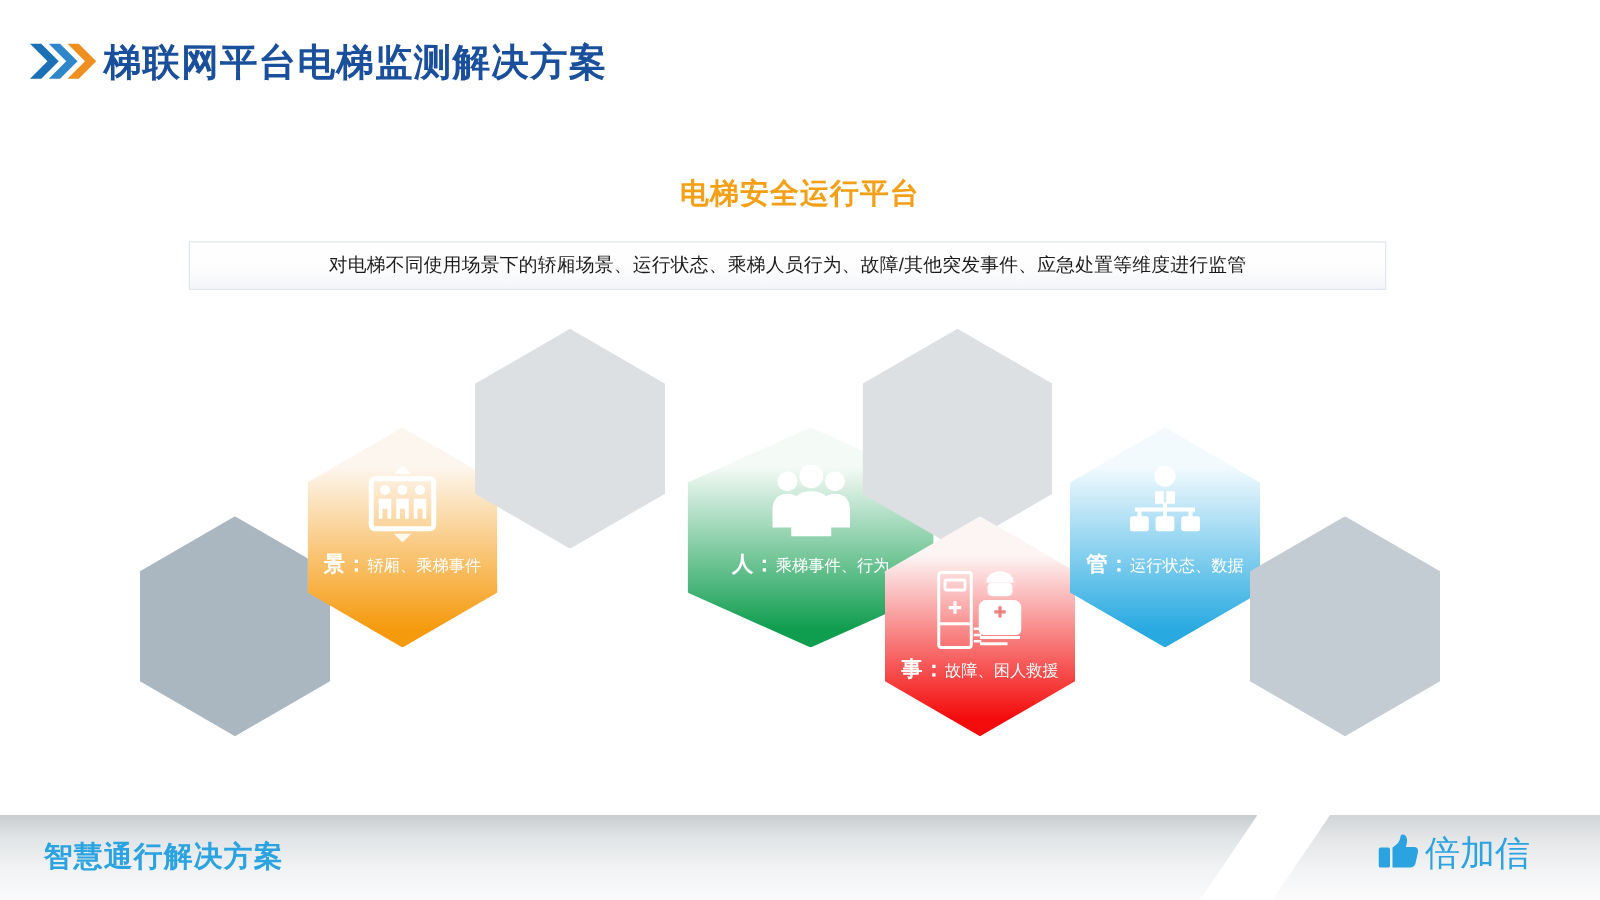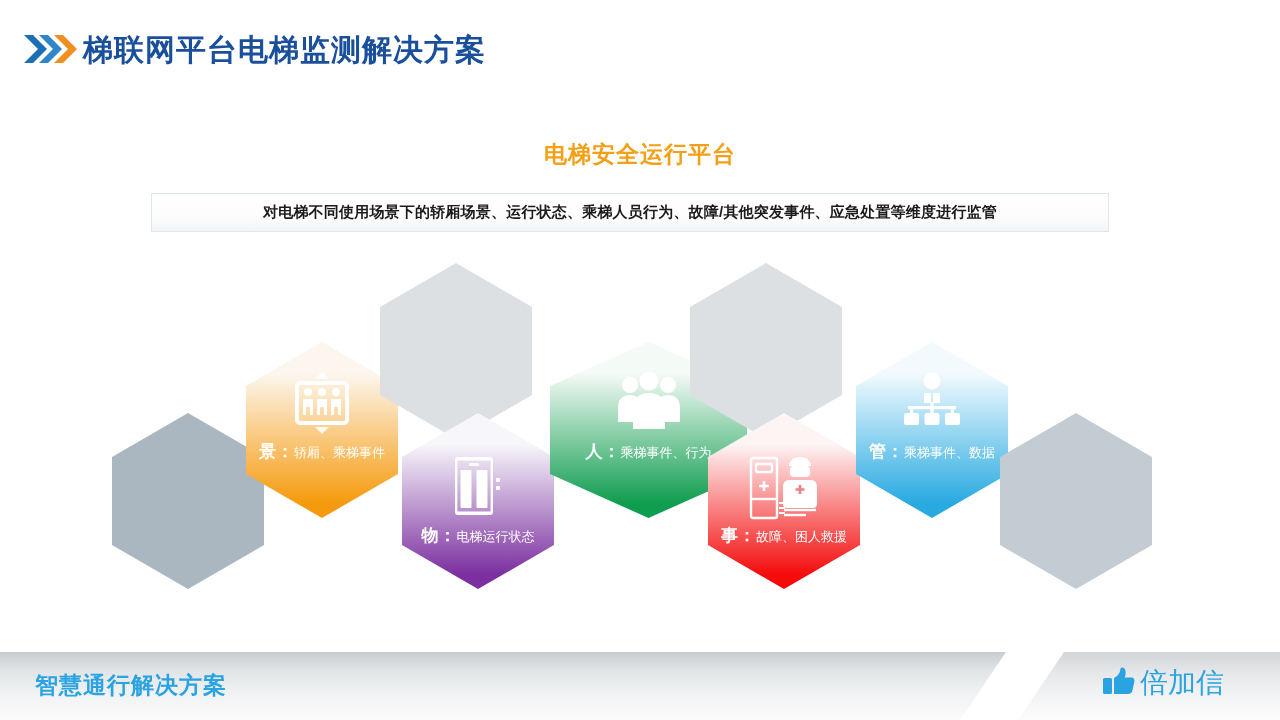--- a/index.html
+++ b/index.html
@@ -26,21 +26,21 @@
     text-align:center;font-size:23px;font-weight:bold;
     color:#f3a017;letter-spacing:1px;
   }
 
   
   .desc-banner{
     position:absolute;left:151px;top:193px;width:958px;height:39px;
     background:linear-gradient(to bottom,#ffffff 0%,#fdfdfe 55%,#f3f5f8 100%);
     border:1px solid #dfe6ee;
     box-sizing:border-box;
-    display:flex;align-items:center;justify-content:center;font-weight:bold;
+    display:flex;align-items:center;justify-content:center;
   }
   .desc-text{
     font-size:15px;color:#1b1b1b;white-space:nowrap;letter-spacing:.2px;
   }
 
   
   .honeycomb{position:absolute;left:0;top:250px;width:1280px;height:330px;}
   .hex{
     position:absolute;width:152px;height:176px;
     clip-path:polygon(50% 0%,100% 25%,100% 75%,50% 100%,0% 75%,0% 25%);
@@ -126,34 +126,20 @@
       <path d="M9 27 h10 v16 h-3 v-8 h-4 v8 h-3 z"></path>
       <circle cx="28" cy="20" r="4"></circle>
       <path d="M23 27 h10 v16 h-3 v-8 h-4 v8 h-3 z"></path>
       <circle cx="42" cy="20" r="4"></circle>
       <path d="M37 27 h10 v16 h-3 v-8 h-4 v8 h-3 z"></path>
     </svg>
         </div>
         <div class="hex-label"><span class="key">景</span><span class="key">：</span><span>轿厢、乘梯事件</span></div>
       </div>
       <div class="hex up plain" style="left: 380px; top: 13px; background: rgb(221, 224, 227);"></div>
-      <div class="hex down" style="left: 402px; top: 163px; background: linear-gradient(rgb(247, 246, 250) 0%, rgb(247, 246, 250) 18%, rgb(123, 47, 160) 92%); filter: drop-shadow(rgba(255, 255, 255, 0.9) 0px 0px 2px);">
-        <div class="hex-icon">
-    <svg width="48" height="62" viewBox="0 0 48 62" fill="#ffffff">
-      <path d="M4 2 h32 a3 3 0 0 1 3 3 v52 a3 3 0 0 1 -3 3 h-32 a3 3 0 0 1 -3 -3 v-52 a3 3 0 0 1 3 -3 z
-               m0 3.5 a0.6 0.6 0 0 0 -0.6 0.6 v49.8 a0.6 0.6 0 0 0 0.6 0.6 h32 a0.6 0.6 0 0 0 0.6 -0.6 v-49.8 a0.6 0.6 0 0 0 -0.6 -0.6 z"></path>
-      <rect x="15" y="8" width="10" height="3" rx="1" opacity="0.9"></rect>
-      <rect x="6.5" y="15" width="11" height="38" rx="1"></rect>
-      <rect x="22.5" y="15" width="11" height="38" rx="1"></rect>
-      <rect x="42" y="23" width="4" height="4" rx="1"></rect>
-      <rect x="42" y="31" width="4" height="4" rx="1"></rect>
-    </svg>
-        </div>
-        <div class="hex-label"><span class="key">物</span><span class="key">：</span><span>电梯运行状态</span></div>
-      </div>
       <div class="hex up" style="left: 550px; top: 92px; background: linear-gradient(rgb(244, 250, 246) 0%, rgb(244, 250, 246) 18%, rgb(15, 157, 79) 92%); filter: drop-shadow(rgba(255, 255, 255, 0.9) 0px 0px 2px); padding-left: 45px;">
         <div class="hex-icon">
     <svg width="64" height="58" viewBox="0 0 64 58" fill="#ffffff">
       <circle cx="13" cy="13" r="8"></circle>
       <path d="M13 23 C5 23 1 28 1 36 v14 h24 v-14 c0 -8 -4 -13 -12 -13 z"></path>
       <circle cx="51" cy="13" r="8"></circle>
       <path d="M51 23 c8 0 12 5 12 13 v14 h-24 v-14 c0 -8 4 -13 12 -13 z"></path>
       <circle cx="32" cy="9" r="9.5"></circle>
       <path d="M32 21 c-11 0 -16 6 -16 16 v20 h32 v-20 c0 -10 -5 -16 -16 -16 z"></path>
       <path d="M26.5 22.5 L32 30 L37.5 22.5 L34.5 21 L32 24.5 L29.5 21 Z" fill="#ffffff" opacity="0"></path>
@@ -191,21 +177,21 @@
       <rect x="5" y="34" width="48" height="3.2"></rect>
       <rect x="27.4" y="30" width="3.2" height="8"></rect>
       <rect x="7" y="36" width="3.2" height="6"></rect>
       <rect x="27.4" y="36" width="3.2" height="6"></rect>
       <rect x="47.8" y="36" width="3.2" height="6"></rect>
       <rect x="1" y="41" width="15" height="12" rx="2"></rect>
       <rect x="21.5" y="41" width="15" height="12" rx="2"></rect>
       <rect x="42" y="41" width="15" height="12" rx="2"></rect>
     </svg>
         </div>
-        <div class="hex-label"><span class="key">管</span><span class="key">：</span><span>乘梯事件、数据</span></div>
+        <div class="hex-label"><span class="key">管</span><span class="key">：</span><span>运行状态、数据</span></div>
       </div>
       <div class="hex down plain" style="left: 1000px; top: 163px; background: rgb(195, 204, 211);"></div>
     </div>
 
   <div class="footer">
     <div class="footer-left">
       <span class="footer-left-text">智慧通行解决方案</span>
     </div>
     <div class="footer-right">
       <div class="brand">

